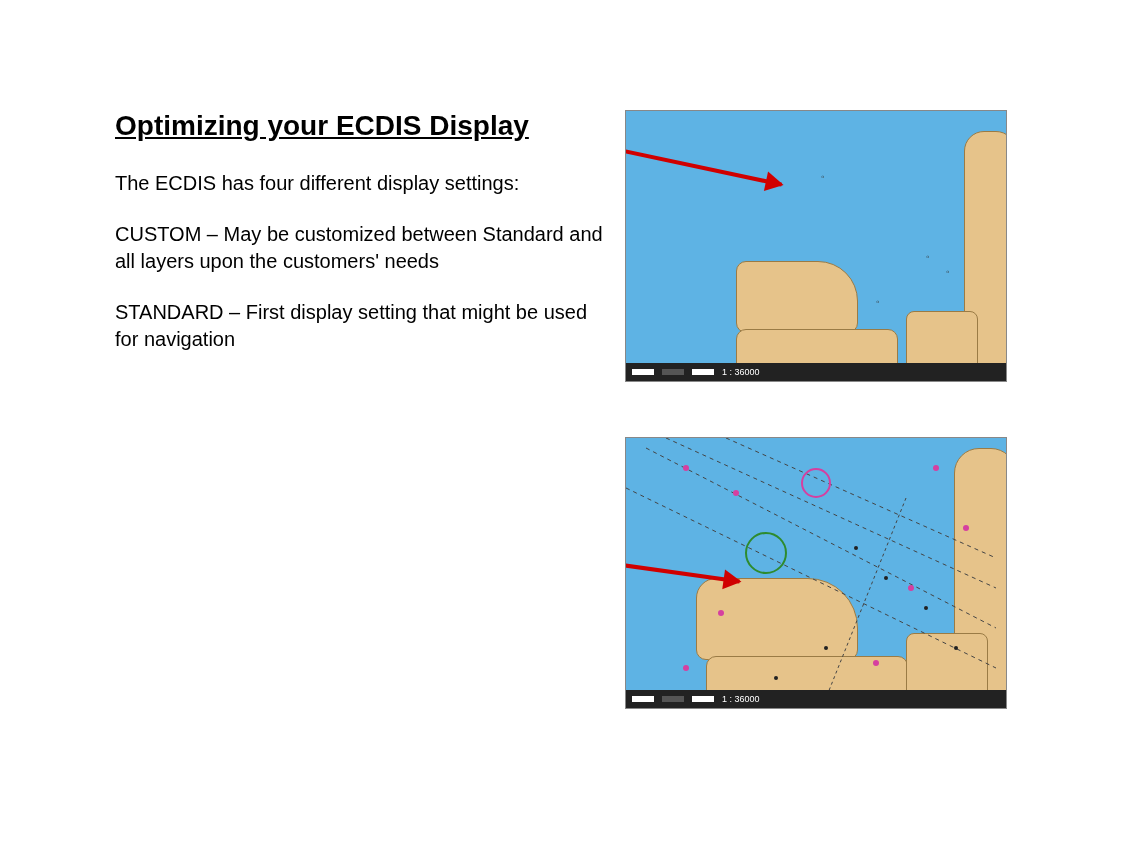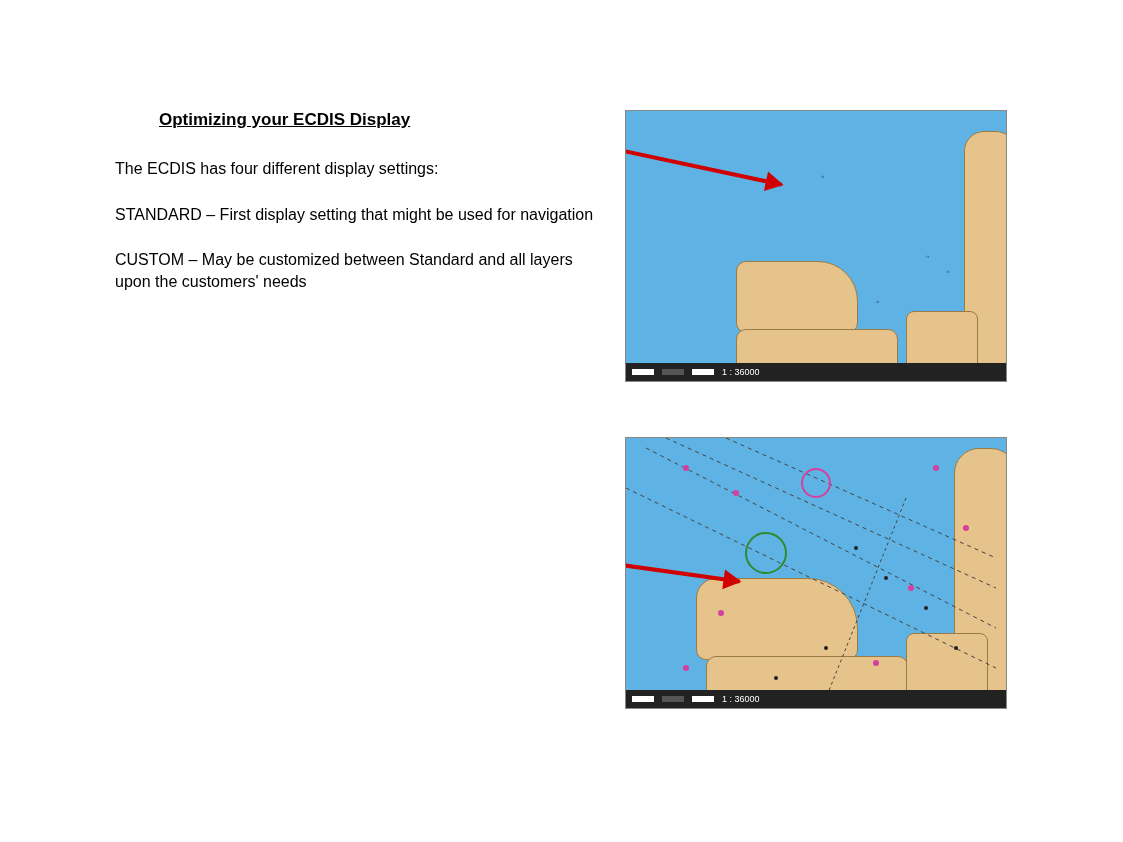--- a/index.html
+++ b/index.html
@@ -33,29 +33,28 @@
     flex: 0 0 490px;
     padding-right: 20px;
   }
   .right-col {
     flex: 1;
     display: flex;
     flex-direction: column;
     gap: 55px;
   }
   .subheading {
-    font-size: 17px;
+    font-size: 28px;
     font-weight: bold;
     text-decoration: underline;
     color: #000;
     margin-bottom: 28px;
-    margin-left: 44px;
   }
   .para {
-    font-size: 16px;
+    font-size: 20px;
     color: #000;
     line-height: 1.35;
     margin-bottom: 24px;
   }
   .chart-box {
     position: relative;
     width: 380px;
     height: 270px;
     border: 1px solid #888;
     background: #5eb3e4;
@@ -115,22 +114,22 @@
 <body>
 
 <div class="slide">
 
 
   <div class="content-row">
 
     <div class="left-col">
       <div class="subheading">Optimizing your ECDIS Display</div>
       <div class="para">The ECDIS has four different display settings:</div>
+      <div class="para">CUSTOM – May be customized between Standard and all layers upon the customers' needs</div>
       <div class="para">STANDARD – First display setting that might be used for navigation</div>
-      <div class="para">CUSTOM – May be customized between Standard and all layers upon the customers' needs</div>
     </div>
 
     <div class="right-col">
 
       <div class="chart-box">
 
         <div class="land" style="left:110px; top:150px; width:120px; height:70px; border-radius:10px 40px 10px 10px;"></div>
         <div class="land" style="left:110px; top:218px; width:160px; height:60px; border-radius:10px;"></div>
         <div class="land" style="right:-10px; top:20px; width:50px; height:240px; border-radius:20px;"></div>
         <div class="land" style="left:280px; top:200px; width:70px; height:60px; border-radius:8px;"></div>

